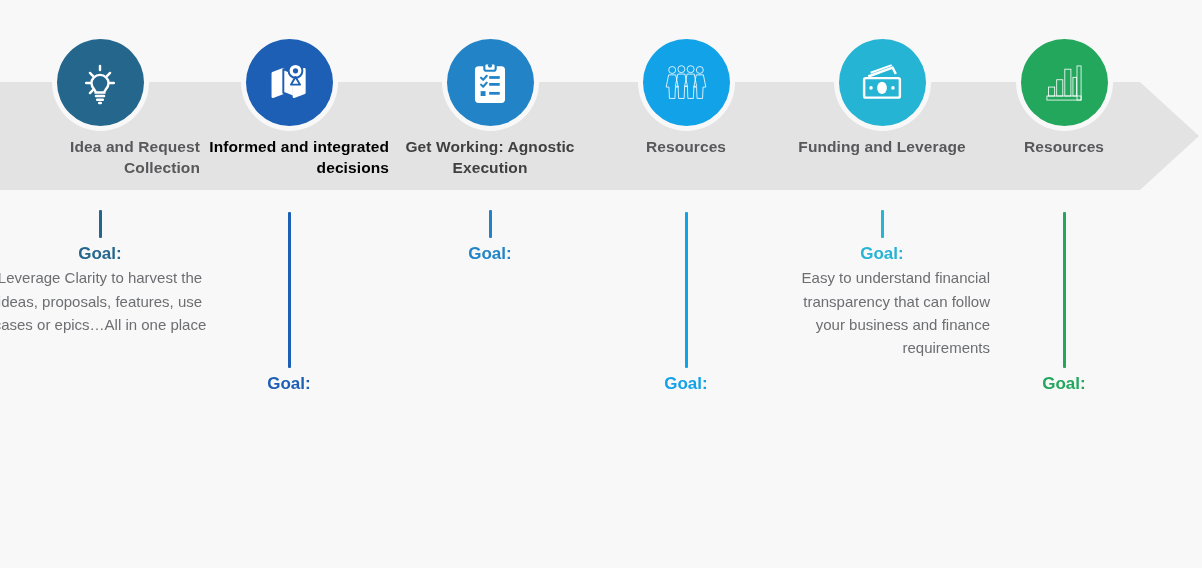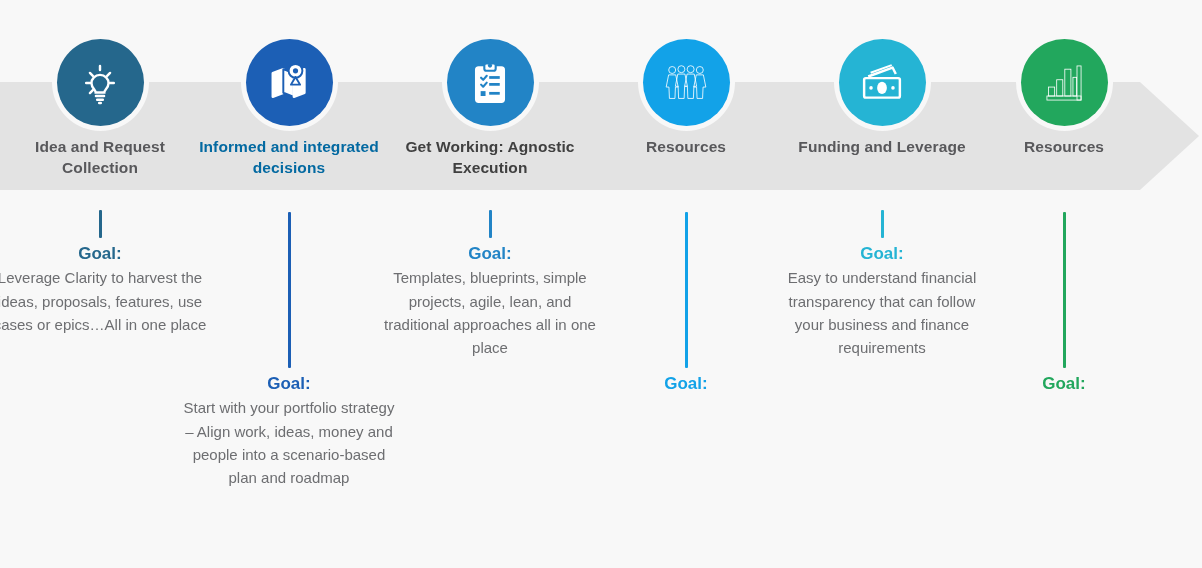--- a/index.html
+++ b/index.html
@@ -63,34 +63,34 @@
 
   <div id="stages-layer">
       <div class="stage-col" style="left: 0px;">
         <div class="circle" style="background: rgb(37, 103, 140);">
           <svg xmlns="http://www.w3.org/2000/svg" width="52" height="52" viewBox="0 0 64 64" fill="none" stroke="#fff" stroke-width="3" stroke-linecap="round">
         <path d="M32 22c-6 0-10.5 4.6-10.5 10.3 0 4 2.3 6.4 3.8 8.2 1 1.2 1.4 2 1.4 3.2h10.6c0-1.2.4-2 1.4-3.2 1.5-1.8 3.8-4.2 3.8-8.2C42.5 26.6 38 22 32 22z"></path>
         <path d="M27 48h10M28.5 52.5h7M31 56.5h2"></path>
         <path d="M32 11v5M15 32h5M44 32h5M19.6 19.6l3.6 3.6M40.8 23.2l3.6-3.6M19.6 44.4l3.6-3.6"></path>
       </svg>
         </div>
-        <div class="stage-title" style="color: rgb(88, 88, 91);">Idea and Request Collection</div>
+        <div class="stage-title" style="color: rgb(88, 88, 91); text-align: right;">Idea and Request Collection</div>
       </div>
       <div class="stage-col" style="left: 189px;">
         <div class="circle" style="background: rgb(28, 95, 181);">
           <svg xmlns="http://www.w3.org/2000/svg" width="52" height="52" viewBox="0 0 64 64" fill="none" stroke="#fff" stroke-width="3" stroke-linejoin="round">
         <path d="M12 20l13-5v29l-13 5z" fill="#fff"></path>
         <path d="M25 15l13 5v29l-13-5z" fill="#fff" stroke="#1c5fb5" stroke-width="2.4"></path>
         <path d="M38 20l13-5v29l-13 5z" fill="#fff"></path>
         <circle cx="40" cy="17" r="8.5" fill="#fff" stroke="#1c5fb5" stroke-width="2.4"></circle>
         <path d="M40 24.5l-5.6 9.5h11.2z" fill="#fff" stroke="#1c5fb5" stroke-width="2.4"></path>
         <circle cx="40" cy="17" r="3.2" fill="#1c5fb5" stroke="none"></circle>
       </svg>
         </div>
-        <div class="stage-title" style="color: #0369a1;">Informed and integrated decisions</div>
+        <div class="stage-title" style="color: #000000; text-align: right;">Informed and integrated decisions</div>
       </div>
       <div class="stage-col" style="left: 390px;">
         <div class="circle" style="background: rgb(34, 132, 198);">
           <svg xmlns="http://www.w3.org/2000/svg" width="52" height="52" viewBox="0 0 64 64" fill="none" stroke="#fff" stroke-width="3" stroke-linecap="round" stroke-linejoin="round">
         <rect x="15" y="13" width="34" height="42" rx="3" fill="#fff"></rect>
         <rect x="25" y="8" width="14" height="9" rx="2.5" fill="#fff" stroke="#2284c6" stroke-width="2.6"></rect>
         <circle cx="32" cy="10.5" r="2.6" fill="#2284c6" stroke="none"></circle>
         <path d="M21 25.5l2.6 2.6 4.4-5" stroke="#2284c6" stroke-width="2.6" fill="none"></path>
         <path d="M21 34l2.6 2.6 4.4-5" stroke="#2284c6" stroke-width="2.6" fill="none"></path>
         <rect x="20.5" y="42" width="6" height="6" fill="#2284c6" stroke="none"></rect>
@@ -145,35 +145,33 @@
     </div>
   <div id="goals-layer">
       <div class="goal" style="left: -8px; top: 210px;">
         <div class="tick" style="height: 28px; background: rgb(37, 103, 140);"></div>
         <div class="goal-label" style="color: rgb(37, 103, 140);">Goal:</div>
         <div class="goal-text" style="color: rgb(109, 110, 113);">Leverage Clarity to harvest the ideas, proposals, features, use cases or epics…All in one place</div>
       </div>
       <div class="goal" style="left: 181px; top: 212px;">
         <div class="tick" style="height: 156px; background: rgb(28, 95, 181);"></div>
         <div class="goal-label" style="color: rgb(28, 95, 181);">Goal:</div>
-        <div class="goal-text" style="color: rgb(109, 110, 113);">Start with your portfolio strategy – Align work, ideas, money and people into a scenario-based plan and roadmap</div>
       </div>
       <div class="goal" style="left: 382px; top: 210px;">
         <div class="tick" style="height: 28px; background: rgb(34, 132, 198);"></div>
         <div class="goal-label" style="color: rgb(34, 132, 198);">Goal:</div>
-        <div class="goal-text" style="color: rgb(109, 110, 113);">Templates, blueprints, simple projects, agile, lean, and traditional approaches all in one place</div>
       </div>
       <div class="goal" style="left: 578px; top: 212px;">
         <div class="tick" style="height: 156px; background: rgb(18, 162, 232);"></div>
         <div class="goal-label" style="color: rgb(18, 162, 232);">Goal:</div>
       </div>
       <div class="goal" style="left: 774px; top: 210px;">
         <div class="tick" style="height: 28px; background: rgb(37, 180, 212);"></div>
         <div class="goal-label" style="color: rgb(37, 180, 212);">Goal:</div>
-        <div class="goal-text" style="color: rgb(109, 110, 113);">Easy to understand financial transparency that can follow your business and finance requirements</div>
+        <div class="goal-text" style="color: rgb(109, 110, 113); text-align: right;">Easy to understand financial transparency that can follow your business and finance requirements</div>
       </div>
       <div class="goal" style="left: 956px; top: 212px;">
         <div class="tick" style="height: 156px; background: rgb(34, 167, 93);"></div>
         <div class="goal-label" style="color: rgb(34, 167, 93);">Goal:</div>
       </div>
     </div>
 
 </div>
 
 </body></html>

